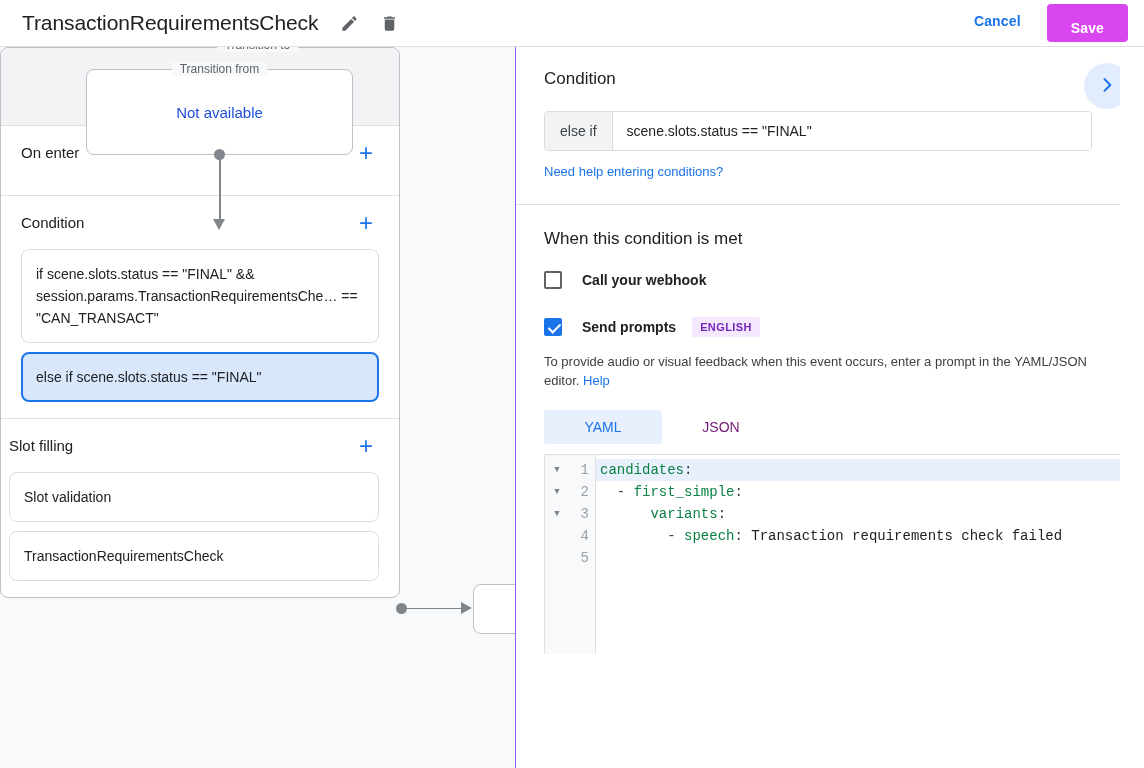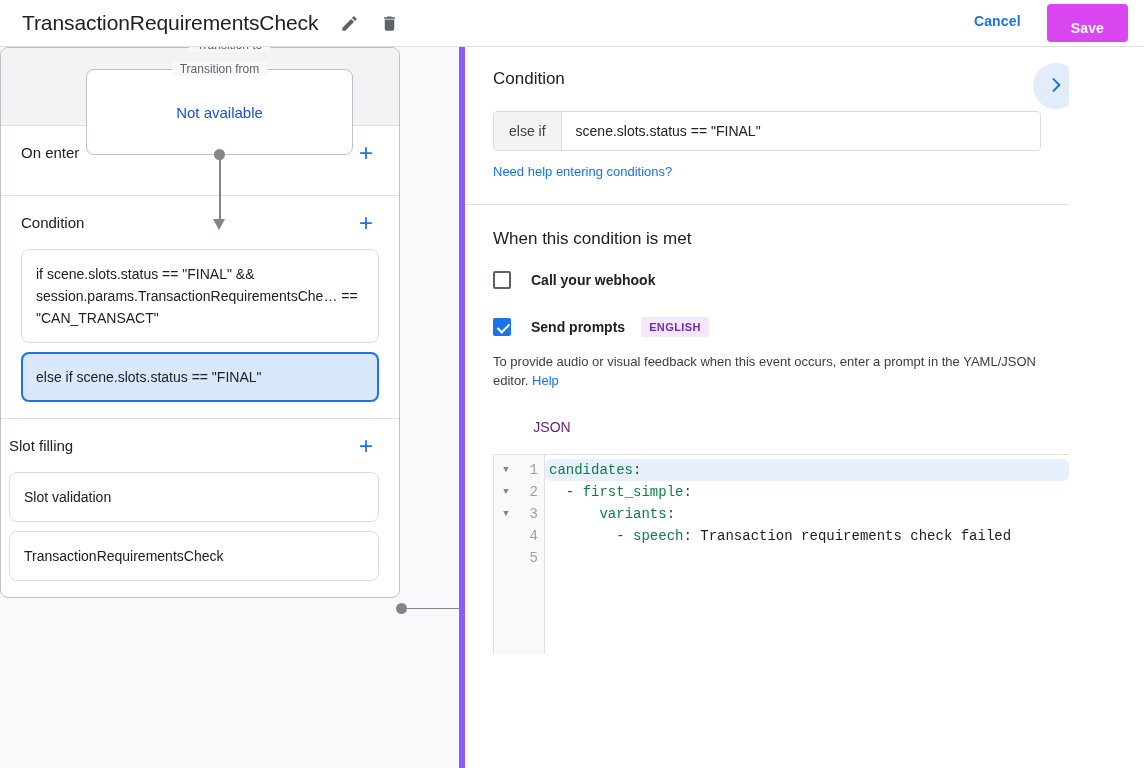--- a/index.html
+++ b/index.html
@@ -70,25 +70,25 @@
 
   
   .body {
     display: flex;
     height: 721px;
     width: 1144px;
   }
 
   
   .graph-panel {
-    width: 465px;
+    width: 516px;
     height: 721px;
     background: #f8f9fa;
     position: relative;
-    border-right: 6px solid #8b5cf6;
+    border-right: 1px solid #8b5cf6;
     overflow: hidden;
   }
 
   .fieldset-card {
     position: absolute;
     border: 1px solid #bdc1c6;
     border-radius: 8px;
     background: #ffffff;
   }
   .fieldset-legend {
@@ -421,21 +421,21 @@
   }
   .gutter div { height: 22px; }
   .code {
     flex: 1;
     padding-top: 4px;
     white-space: pre;
     overflow: hidden;
     position: relative;
   }
   .code-line { height: 22px; padding-left: 4px; }
-  .code-line.hl { background: #e8f0fe; border-radius: 6px; }
+  .code-line.hl { background: #e8f0fe; }
   .tok-key { color: #0b8043; }
   .tok-punc { color: #3c4043; }
   .tok-val { color: #202124; }
 </style>
 </head>
 <body>
 
 <div class="header">
   <div class="header-title">TransactionRequirementsCheck</div>
 
@@ -547,20 +547,21 @@
         <span class="cb-label">Send prompts</span>
         <span class="lang-badge">ENGLISH</span>
       </div>
 
       <div class="help-text">
         <span>To provide audio or visual feedback when this event occurs, enter a prompt in the YAML/JSON editor.</span>
         <a class="link" style="margin-top:0;">Help</a>
       </div>
 
       <div class="tabs">
+        <button class="tab active">YAML</button>
         <button class="tab">JSON</button>
       </div>
     </div>
 
     <div class="editor" style="margin-left:28px;">
       <div class="fold-col">
         <div class="fold">▼</div>
         <div class="fold">▼</div>
         <div class="fold">▼</div>
         <div class="fold"></div>

